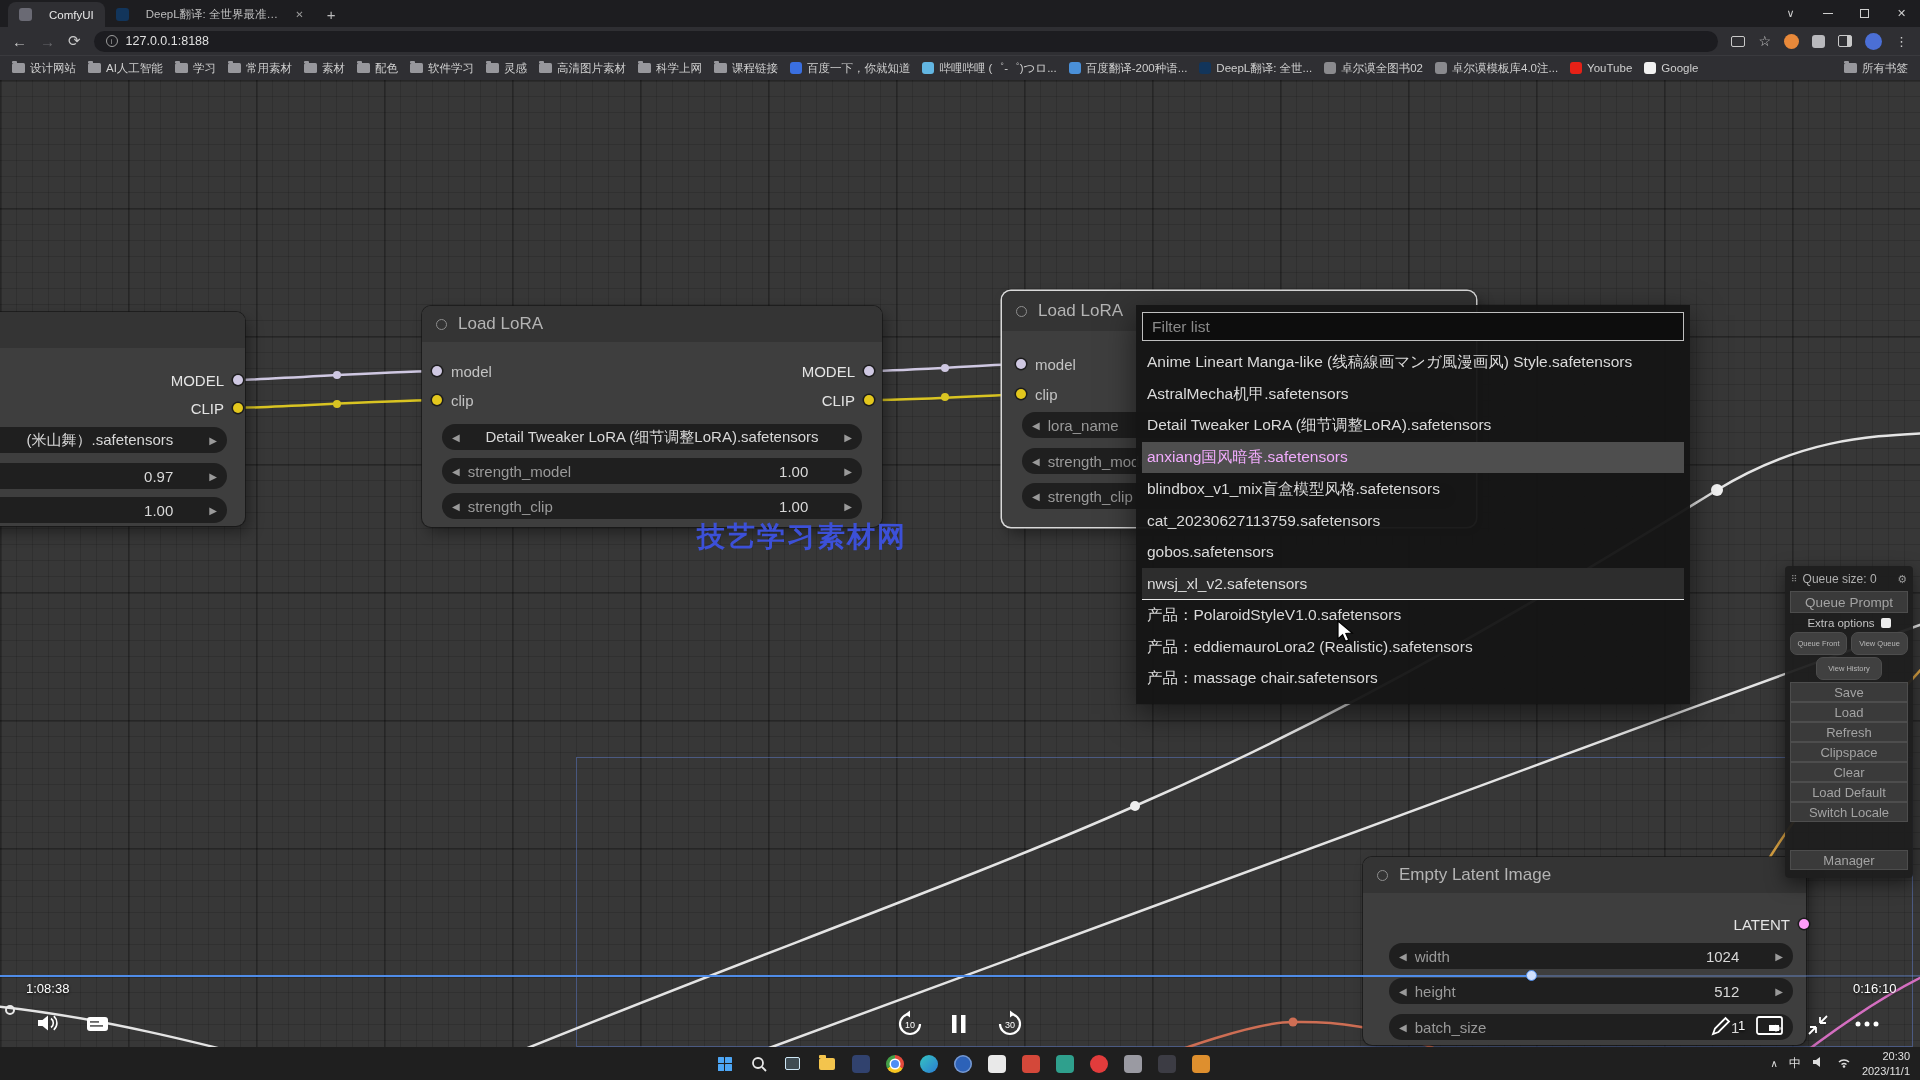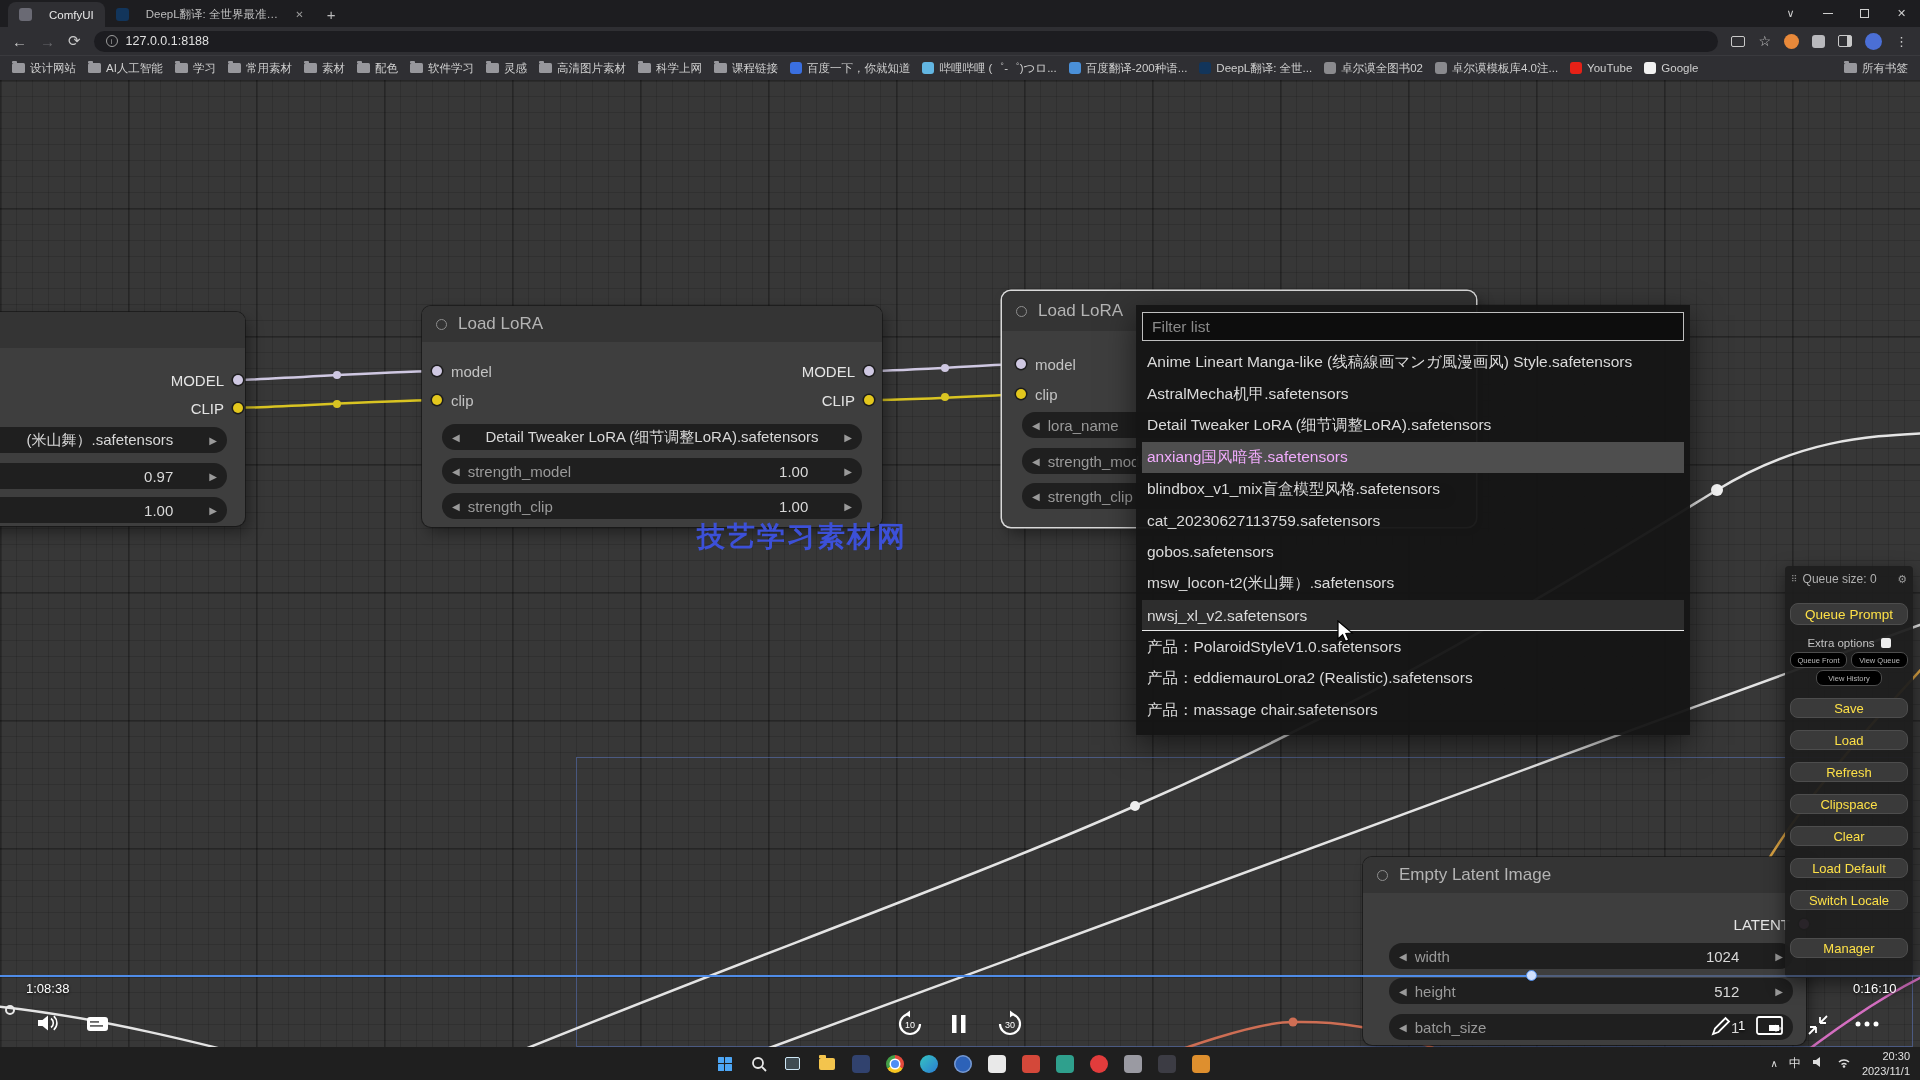--- a/index.html
+++ b/index.html
@@ -80,26 +80,26 @@
   .ctx-list{margin-top:6px}
   .ctx-item{height:31.6px;display:flex;align-items:center;padding:0 5px;font-size:15.5px;color:#dadada;white-space:nowrap;overflow:hidden}
   .ctx-item.selected{background:#4e4e4e;color:#f0abfc}
   .ctx-item.hovered{background:#2d2d2d;box-shadow:inset 0 -1px 0 #e9e9e9}
 
   
   .sidemenu{position:absolute;left:1785px;top:566px;width:128px;background:rgba(30,30,30,0.95);border-radius:4px;padding:4px 5px 8px;box-shadow:0 6px 18px rgba(0,0,0,.5);z-index:50}
   .sm-header{display:flex;align-items:center;gap:5px;font-size:12px;color:#b0b0b0;padding:2px 1px 5px}
   .drag-dots{color:#8a8a8a;font-size:9px}
   .sm-gear{margin-left:auto;color:#9a9a9a;font-size:11px}
-  .mbtn{height:20px;background:#3a3a3a;border:1px solid #4d4d4d;border-radius:8px;color:#fde047;font-size:13px;display:flex;align-items:center;justify-content:center;margin:12px 0}
+  .mbtn{height:20px;background:#3a3a3a;border:1px solid #4d4d4d;border-radius:0;color:#a3a3a3;font-size:13px;display:flex;align-items:center;justify-content:center;margin:0 0}
   .mbtn.qp{height:22px;font-size:13.5px}
   .extra{display:flex;align-items:center;justify-content:center;gap:6px;font-size:11.5px;color:#c2c2c2;margin:4px 0 3px}
   .chk{width:10px;height:10px;background:#ececec;border-radius:2px}
   .tinyrow{display:flex;gap:4px;margin:2px 0}
-  .tbtn{flex:1;height:16px;background:#000000;border:1px solid #4d4d4d;border-radius:7px;color:#b8b8b8;font-size:7.5px;display:flex;align-items:center;justify-content:center;white-space:nowrap}
+  .tbtn{flex:1;height:23px;background:#404040;border:1px solid #4d4d4d;border-radius:7px;color:#b8b8b8;font-size:7.5px;display:flex;align-items:center;justify-content:center;white-space:nowrap}
   .tbtn.center{flex:none;width:66px;margin:0 auto}
   .mbtn.manager{margin-top:28px}
 
   
   .watermark{position:absolute;left:697px;top:518px;z-index:60;display:flex;gap:20px;font-weight:bold;font-size:28px;white-space:nowrap;pointer-events:none}
   .wm-cn{color:#3c50d8;letter-spacing:2px}
   .wm-en{color:#7450d8;letter-spacing:1px}
 
   
   .prog-track{position:absolute;left:0;top:975px;width:1920px;height:2px;background:rgba(110,150,230,0.38);z-index:70}
@@ -407,21 +407,20 @@
   <div class="ctxmenu">
     <input class="filter-input" placeholder="Filter list" style="">
     <div class="ctx-list">
       <div class="ctx-item">Anime Lineart Manga-like (线稿線画マンガ風漫画风) Style.safetensors</div>
       <div class="ctx-item">AstralMecha机甲.safetensors</div>
       <div class="ctx-item">Detail Tweaker LoRA (细节调整LoRA).safetensors</div>
       <div class="ctx-item selected">anxiang国风暗香.safetensors</div>
       <div class="ctx-item">blindbox_v1_mix盲盒模型风格.safetensors</div>
       <div class="ctx-item">cat_20230627113759.safetensors</div>
       <div class="ctx-item">gobos.safetensors</div>
-      <div class="ctx-item">msw_locon-t2(米山舞）.safetensors</div>
       <div class="ctx-item hovered">nwsj_xl_v2.safetensors</div>
       <div class="ctx-item">产品：PolaroidStyleV1.0.safetensors</div>
       <div class="ctx-item">产品：eddiemauroLora2 (Realistic).safetensors</div>
       <div class="ctx-item">产品：massage chair.safetensors</div>
     </div>
   </div>
 
   <div class="sidemenu">
     <div class="sm-header">
       <span class="drag-dots">⠿</span>

